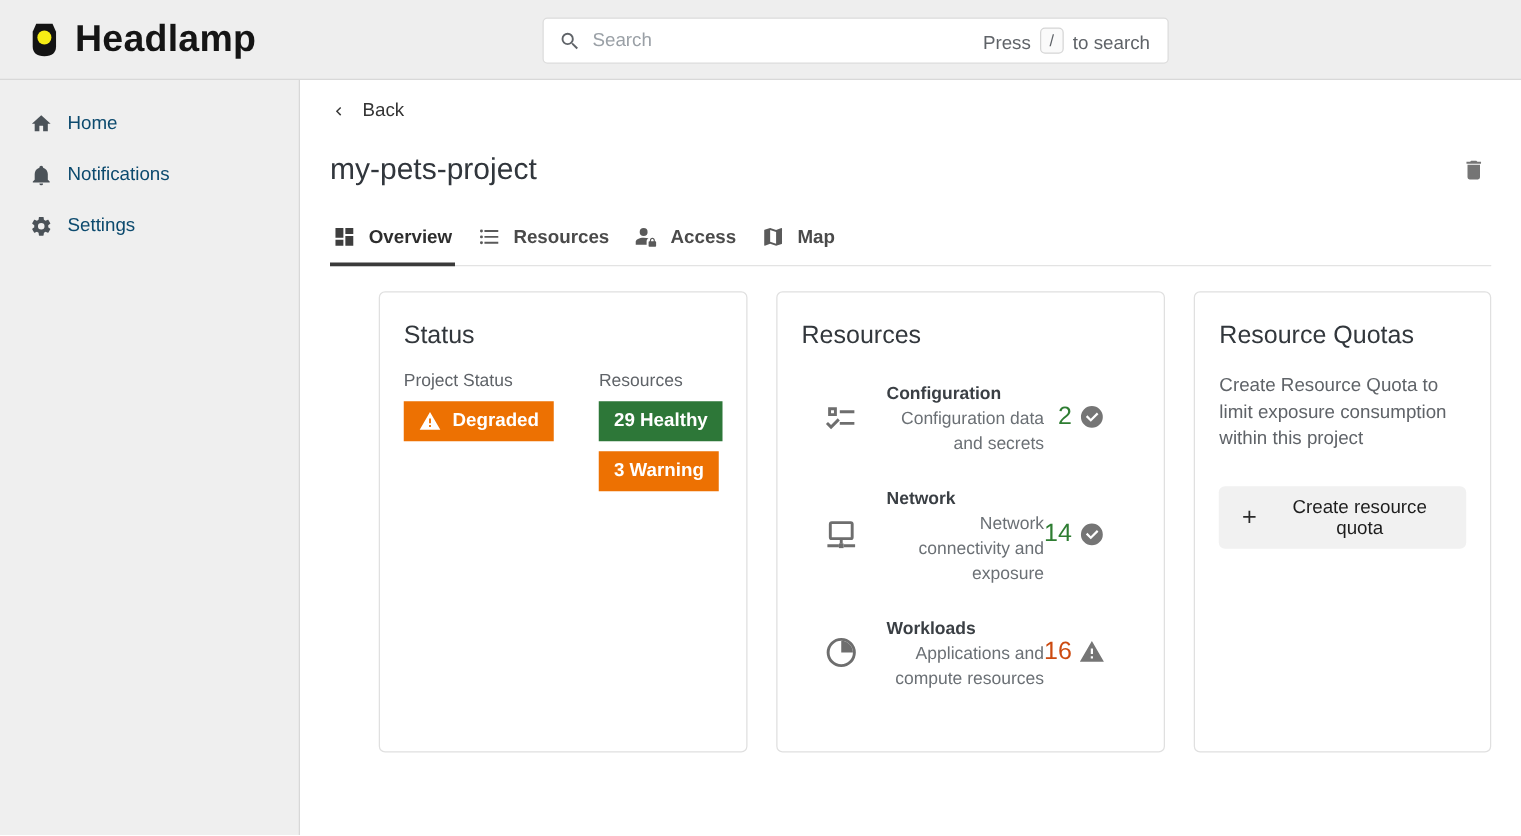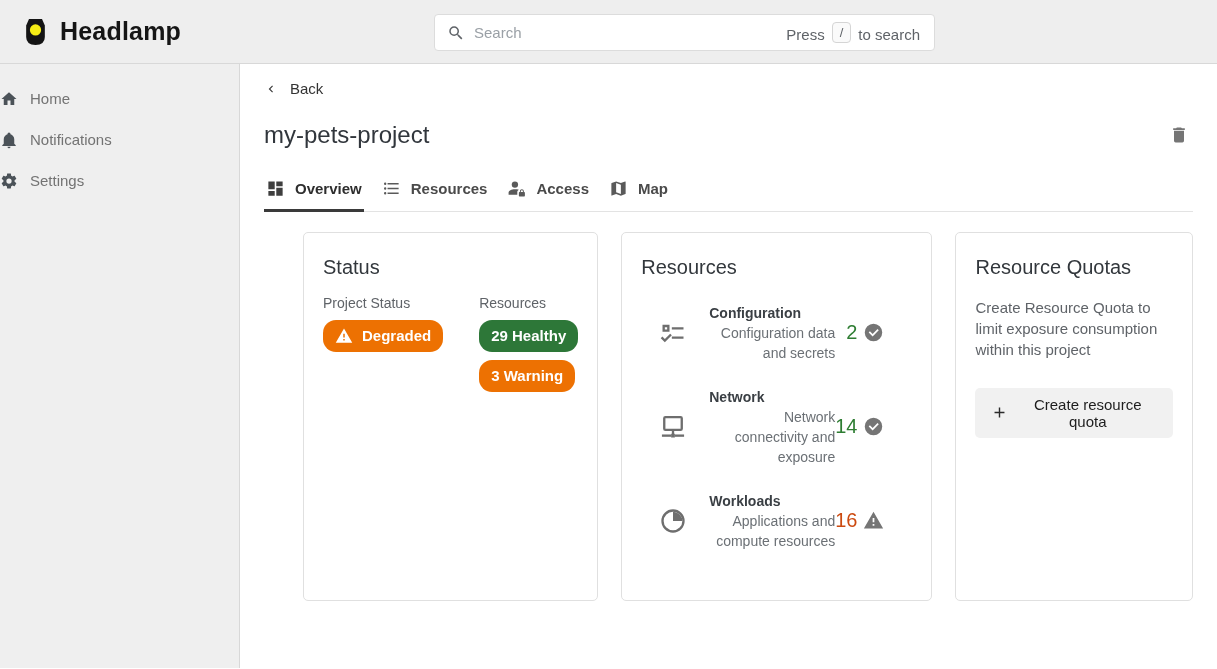--- a/index.html
+++ b/index.html
@@ -26,21 +26,21 @@
     position: relative;
     height: 64px;
     background: var(--bar-bg);
     border-bottom: 1px solid var(--divider);
     display: flex;
     align-items: center;
     padding-left: 22px;
   }
   .brand { display: flex; align-items: center; gap: 11px; }
   .brand svg { display: block; }
-  .app-name { font-size: 25px; font-weight: 700; color: #151515; letter-spacing: .2px; }
+  .app-name { font-size: 30px; font-weight: 700; color: #151515; letter-spacing: .2px; }
 
   .searchbox {
     position: absolute;
     left: 434px; top: 14px;
     width: 501px; height: 37px;
     background: #ffffff;
     border: 1px solid #dcdcdc;
     border-radius: 4px;
     display: flex;
     align-items: center;
@@ -73,22 +73,23 @@
   .sidebar {
     width: 240px;
     background: var(--sidebar-bg);
     border-right: 1px solid var(--divider);
     padding-top: 14px;
     flex-shrink: 0;
   }
   .side-item {
     display: flex; align-items: center; gap: 12px;
     height: 41px;
+    padding-left: 24px;
     font-size: 15px;
-    color: #737373;
+    color: #0c4a6e;
     cursor: pointer;
   }
   .side-item svg { flex-shrink: 0; }
 
   .main { flex: 1; padding: 0 24px; overflow: hidden; }
 
   .back-row { padding-top: 14px; }
   .back-btn {
     display: inline-flex; align-items: center; gap: 12px;
     background: none; border: none; cursor: pointer;
@@ -134,21 +135,21 @@
     padding: 20px 19px;
   }
   .card h2 { font-size: 20px; font-weight: 400; color: #32373c; margin: 3px 0 0 0; }
 
   
   .status-cols { display: flex; gap: 36px; margin-top: 16px; }
   .status-col .col-label { font-size: 14px; color: #5f6368; margin-bottom: 9px; }
   .badge {
     display: inline-flex; align-items: center; gap: 9px;
     height: 32px; padding: 0 12px;
-    border-radius: 13px;
+    border-radius: 0;
     color: #fff; font-size: 15px; font-weight: 700;
     margin-bottom: 8px;
     white-space: nowrap;
   }
   .badge.warning { background: var(--warning); }
   .badge.success { background: var(--success); }
   .badge-col { display: flex; flex-direction: column; align-items: flex-start; }
 
   
   .res-row { display: flex; align-items: center; margin-top: 24px; }

